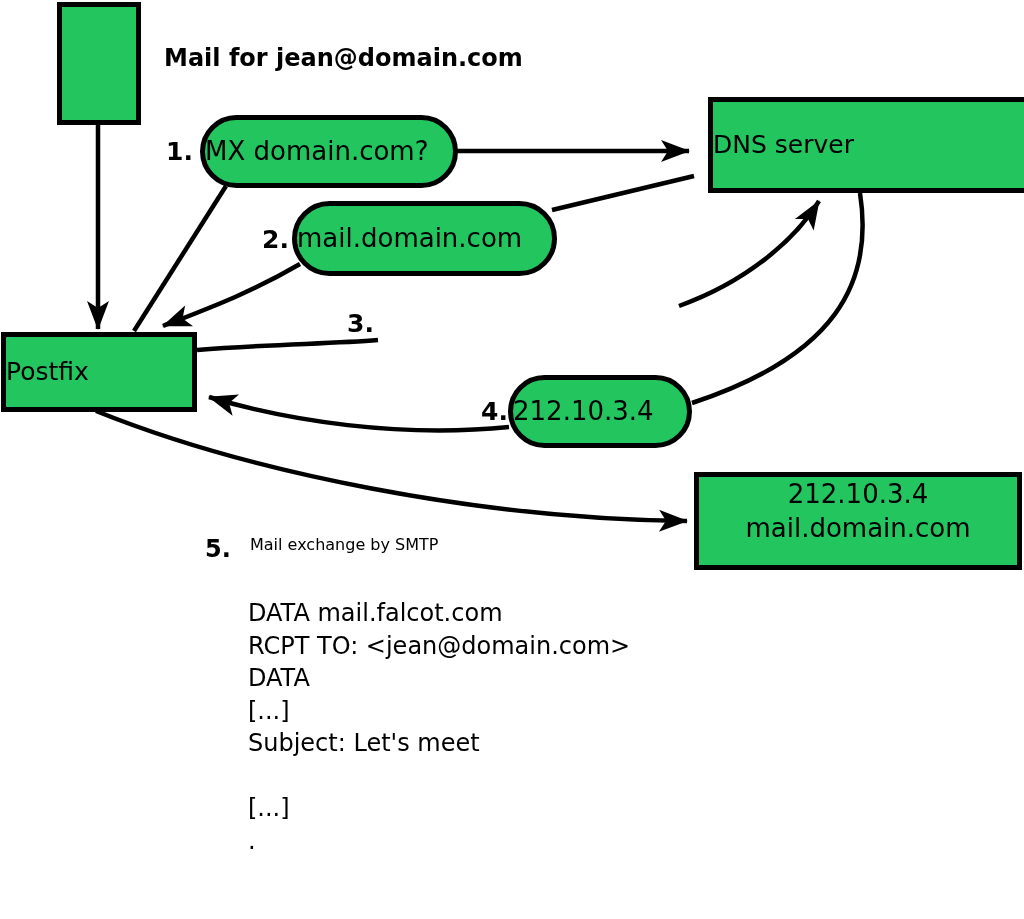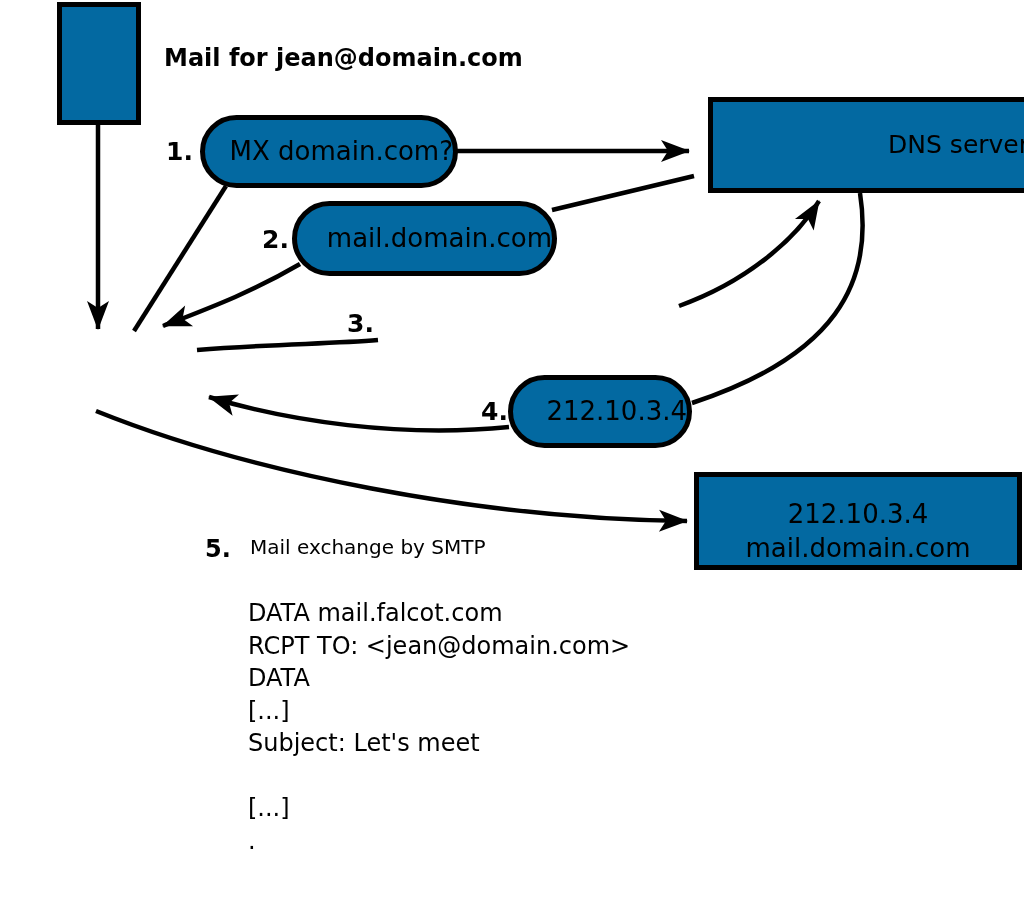--- a/index.html
+++ b/index.html
@@ -10,24 +10,24 @@
     font-family:"DejaVu Sans", sans-serif;
     color:#000000;
     overflow:hidden;
     text-decoration:underline;
   }
   .svg-layer{position:absolute;left:0;top:0;width:1024px;height:919px;}
   .box{
     position:absolute;
     box-sizing:border-box;
     border:5px solid #000;
-    background:#0369a1;
+    background:#22c55e;
     display:flex;
     align-items:center;
-    justify-content:flex-end;
+    justify-content:flex-start;
     text-align:center;
     font-size:25px;
     line-height:1.3;
   }
   .pill{
     border-radius:40px;
     font-size:26px;
   }
   .twoline{flex-direction:column;font-size:26px;line-height:34px;}
   .num{
@@ -40,21 +40,21 @@
   .title{
     position:absolute;
     left:164px;top:44px;
     font-weight:bold;
     font-size:24px;
     white-space:nowrap;
   }
   .step5-label{
     position:absolute;
     left:250px;top:535px;
-    font-size:20px;
+    font-size:16px;
     white-space:nowrap;
   }
   .smtp{
     position:absolute;
     left:248px;top:597px;
     font-size:24px;
   }
   .smtp-line{
     height:32.5px;
     line-height:32.5px;
@@ -83,20 +83,23 @@
       <path d="M860,193 C874,283 835,356 692,403"></path>
       <path d="M509,427 C400,438 288,421 209,397" marker-end="url(#ah)"></path>
       <path d="M96,411 C250,473 480,519 687,521" marker-end="url(#ah)"></path>
     </g>
   </svg>
 
   <div class="box" style="left:57px;top:2px;width:84px;height:123px;"></div>
 
   <div class="title">Mail for jean@domain.com</div>
 
+  <div class="box" style="left:1px;top:332px;width:196px;height:80px;">
+    <span>Postfix</span>
+  </div>
 
   <div class="box" style="left:694px;top:97px;width:326px;height:96px;margin-left:14px;">
     <span>DNS server</span>
   </div>
 
   <div class="box twoline" style="left:694px;top:472px;width:328px;height:98px;">
     <span>212.10.3.4</span>
     <span>mail.domain.com</span>
   </div>
 

